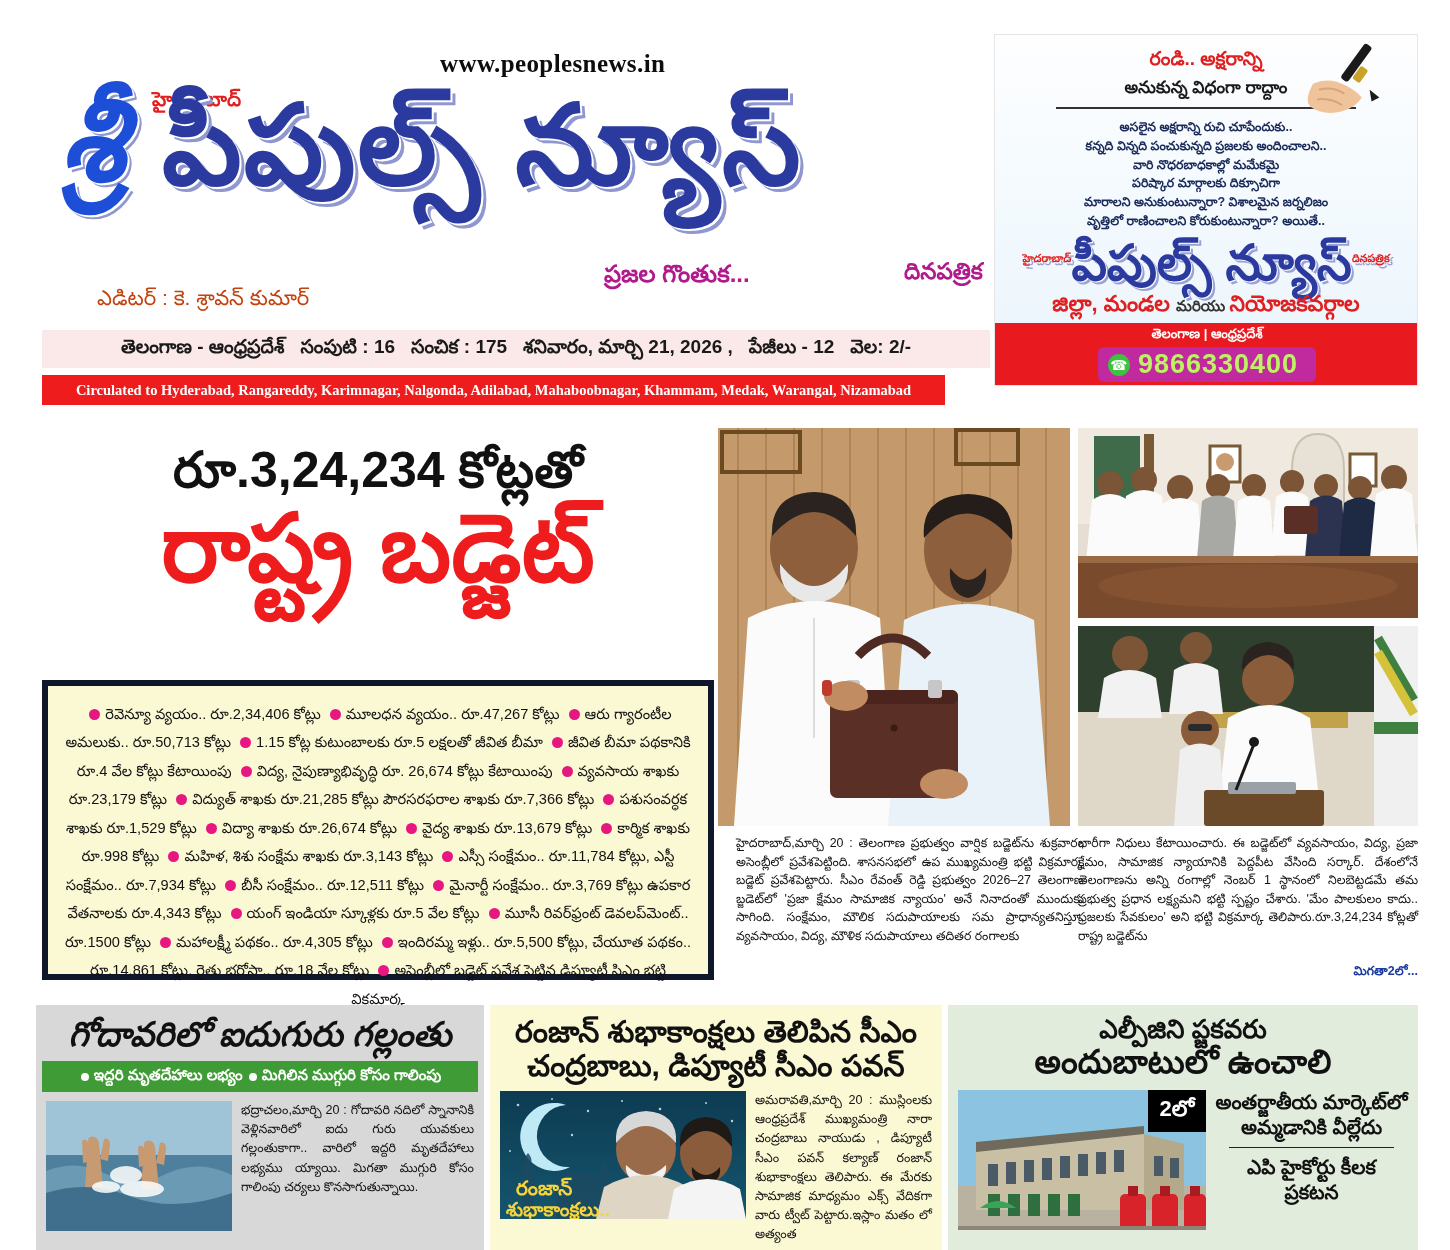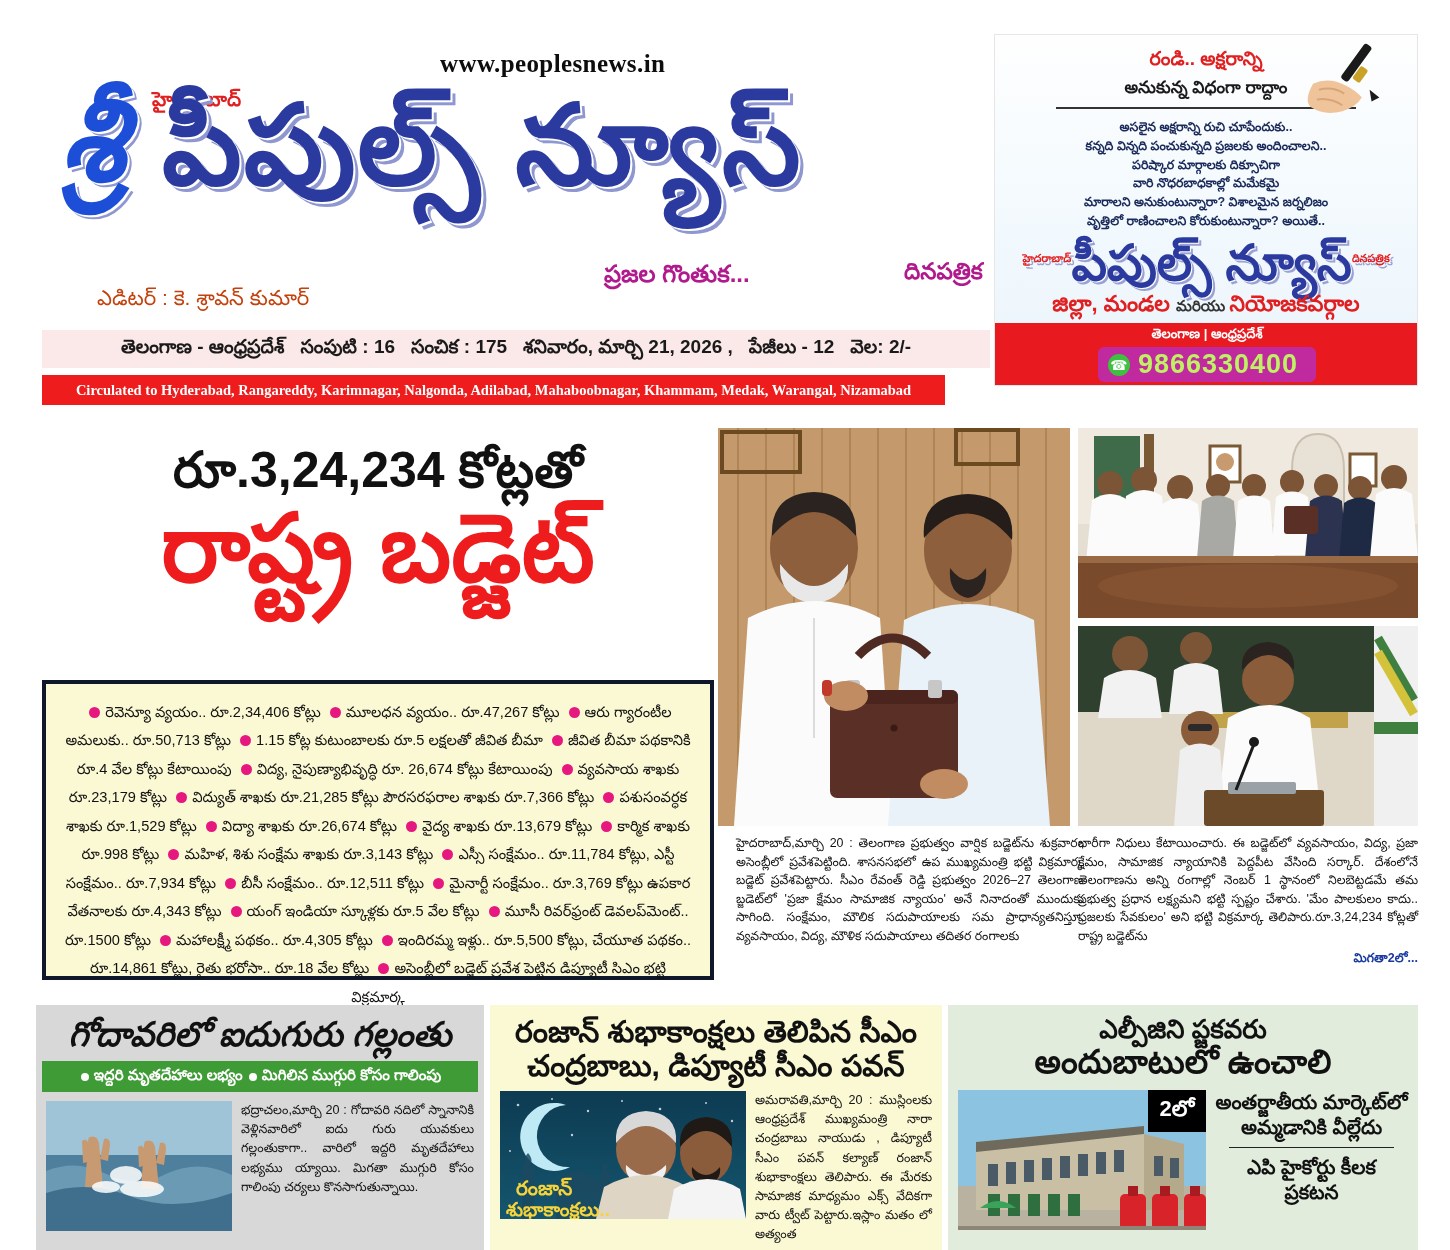--- a/index.html
+++ b/index.html
@@ -106,38 +106,38 @@
   
   .lead-left { position:absolute; left:42px; top:428px; width:672px; height:560px; }
   .head-kicker {
     text-align:center; font-size:50px; font-weight:bold; color:#111; line-height:1.05; margin-top:16px;
   }
   .head-main {
     text-align:center; font-size:95px; font-weight:bold; color:#ee1c1c; line-height:1.0; margin-top:4px;
   }
   .bulletbox {
     position:absolute; left:0; top:252px; width:672px; height:300px;
-    background:#fbf8d4; border:4px solid #0f172a; padding:14px 16px;
+    background:#fbf8d4; border:6px solid #0f172a; padding:14px 16px;
     font-size:14.6px; line-height:1.95; color:#111; text-align:center;
   }
   .bullet-dot {
     display:inline-block; width:11px; height:11px; border-radius:50%;
     background:#e6187f; margin:0 5px -1px 5px;
   }
 
   
   .ph { position:absolute; overflow:hidden; background:#ccc; }
   .photo-main { left:718px; top:428px; width:352px; height:398px; }
   .photo-tr   { left:1078px; top:428px; width:340px; height:190px; }
   .photo-br   { left:1078px; top:626px; width:340px; height:200px; }
 
   .cap-col { position:absolute; font-size:12.4px; line-height:1.5; color:#111; text-align:justify; }
   .cap-left  { left:720px;  top:834px; width:348px;margin-left:16px; }
   .cap-right { left:1078px; top:834px; width:340px; }
-  .cap-more { text-align:right; color:#1a3aa0; font-weight:bold; font-size:12.5px; margin-top:3px; }
+  .cap-more { text-align:right; color:#1a3aa0; font-weight:bold; font-size:12.5px; margin-top:16px; }
 
   
   .bot { position:absolute; top:1005px; height:245px; overflow:hidden; }
   .bot1 { left:36px;  width:448px; background:#d8d8d8; }
   .bot2 { left:490px; width:452px; background:#fbf8d4; }
   .bot3 { left:948px; width:470px; background:#e2ecdd; }
 
   .bot-head {
     text-align:center; font-weight:bold; color:#111; padding:10px 8px 0 8px; line-height:1.12;
   }
@@ -194,22 +194,22 @@
       </g>
     </svg>
 
     <div class="topad-h1">రండి.. అక్షరాన్ని</div>
     <div class="topad-h2">అనుకున్న విధంగా రాద్దాం</div>
     <div class="topad-rule"></div>
 
     <div class="topad-body">
       <div>అసలైన అక్షరాన్ని రుచి చూపేందుకు..</div>
       <div>కన్నది విన్నది పంచుకున్నది ప్రజలకు అందించాలని..</div>
+      <div>వారి   నొధరబాధకాల్లో మమేకమై</div>
       <div>పరిష్కార మార్గాలకు దిక్సూచిగా</div>
-      <div>వారి   నొధరబాధకాల్లో మమేకమై</div>
       <div>మారాలని అనుకుంటున్నారా? విశాలమైన జర్నలిజం</div>
       <div>వృత్తిలో రాణించాలని కోరుకుంటున్నారా? అయితే..</div>
     </div>
 
     <div class="topad-logo">
       <span class="tiny">హైదరాబాద్</span><span>పీపుల్స్ న్యూస్</span><span class="tiny">దినపత్రిక</span>
     </div>
 
     <div class="topad-sub1">
       <span>జిల్లా, మండల </span><span class="sm">మరియు </span><span>నియోజకవర్గాల</span>

